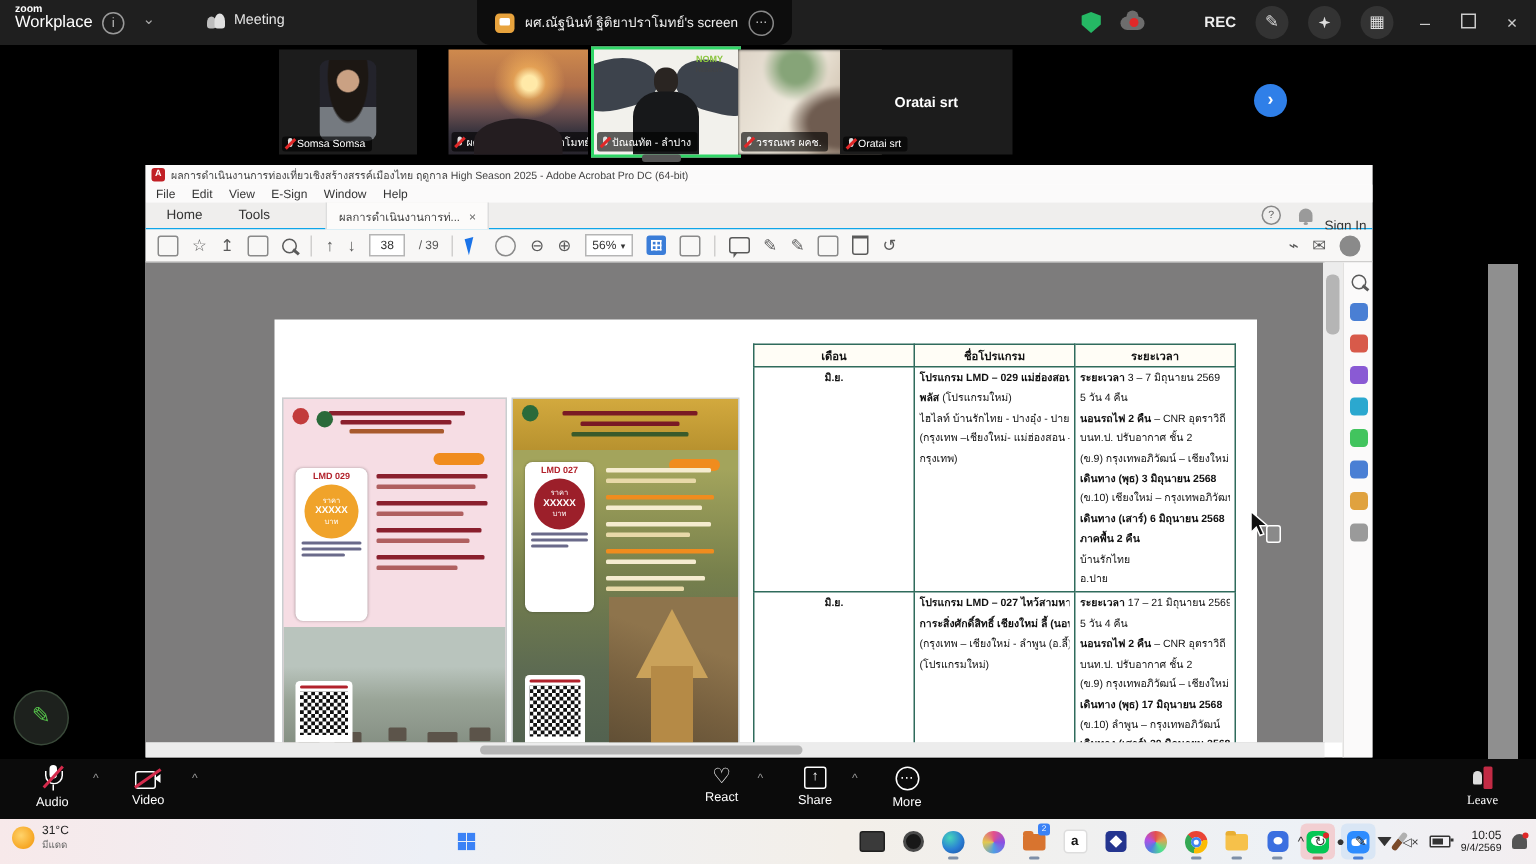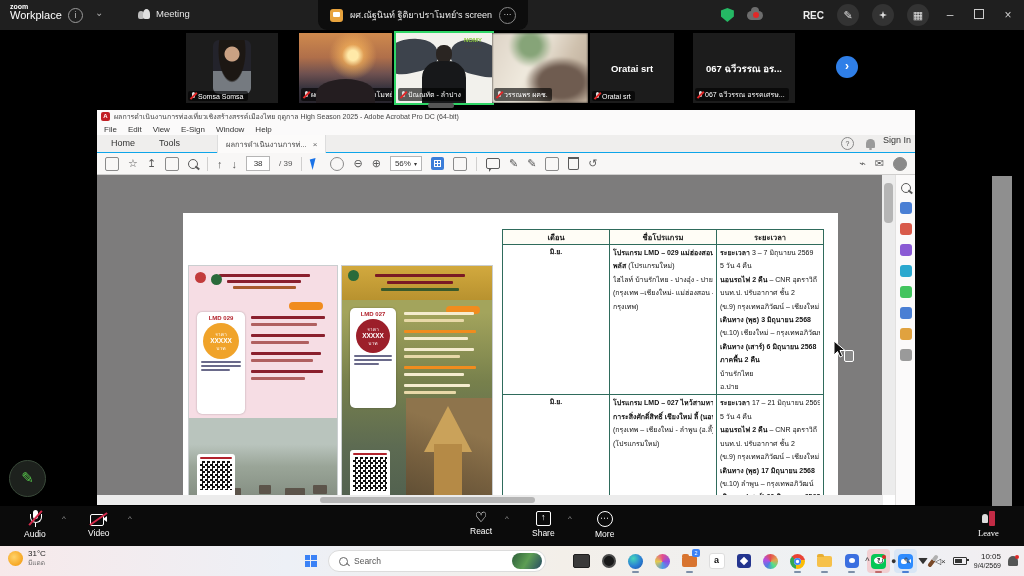--- a/index.html
+++ b/index.html
@@ -85,21 +85,21 @@
   .atabs{left:0;top:25px;width:818px;height:18px;background:#efeeed;border-bottom:1px solid #0ea5e9;box-sizing:border-box;}
   .atabs .home{position:absolute;left:14px;top:3px;font-size:9px;color:#333;}
   .atabs .tools{position:absolute;left:62px;top:3px;font-size:9px;color:#333;}
   .doctab{position:absolute;left:120px;top:0;height:18px;background:#fcfbfa;display:flex;align-items:center;gap:6px;padding:0 8px;border-left:1px solid #ddd;border-right:1px solid #ddd;}
   .doctab .dt{font-size:7.5px;color:#444;max-width:90px;overflow:hidden;white-space:nowrap;}
   .doctab .x{font-size:8px;color:#666;}
   .tabr{position:absolute;right:40px;top:2px;display:flex;gap:12px;align-items:center;}
   .qm{width:11px;height:11px;border:1px solid #888;border-radius:50%;font-size:7px;color:#555;text-align:center;line-height:11px;}
   .bell{width:9px;height:9px;background:#9a9a9a;border-radius:50% 50% 10% 10%;position:relative;}
   .bell::after{content:"";position:absolute;left:3px;bottom:-2px;width:3px;height:2px;background:#9a9a9a;border-radius:50%;}
-  .signin{font-size:9px;color:#333;position:absolute;right:4px;top:0;margin-left:41px;}
+  .signin{font-size:9px;color:#333;position:absolute;right:4px;top:10px;margin-left:41px;}
   .atool{left:0;top:43px;width:818px;height:22px;background:#f8f7f6;border-bottom:1px solid #cfcecd;box-sizing:border-box;
     display:flex;align-items:center;gap:9px;padding:0 8px;color:#5a5a5a;}
   .atool .g{font-size:11px;color:#5a5a5a;}
   .tico{width:12px;height:12px;border:1px solid #8a8a8a;border-radius:2px;}
   .mag{width:8px;height:8px;border:1.5px solid #5a5a5a;border-radius:50%;position:relative;}
   .mag::after{content:"";position:absolute;left:6px;top:7px;width:5px;height:1.5px;background:#5a5a5a;transform:rotate(40deg);}
   .pgbox{width:22px;height:13px;background:#fff;border:1px solid #b5b5b5;font-size:8px;color:#333;text-align:center;line-height:13px;}
   .pgtot{font-size:8px;color:#555;}
   .ptr{width:0;height:0;border-left:6px solid #1a73e8;border-right:4px solid transparent;border-bottom:11px solid transparent;transform:rotate(-15deg);}
   .zoombox{display:flex;align-items:center;gap:3px;font-size:8px;color:#333;background:#fff;border:1px solid #b5b5b5;height:13px;padding:0 4px;}
@@ -314,32 +314,25 @@
         <span>ปัณณทัต - ลำปาง</span>
         </div>
     </div>
     <div class="tile" style="left:492px;width:96px;">
       <div class="blur-t" style="position:absolute;inset:0;"></div>
       <div class="nlab">
           <span class="mic"></span>
         <span>วรรณพร ผคช.</span>
         </div>
     </div>
-    <div class="tile" style="left:590px;width:84px;">
+    <div class="tile" style="left:560px;width:115px;">
       <div class="darkname">Oratai srt</div>
       <div class="nlab">
           <span class="mic"></span>
         <span>Oratai srt</span>
-        </div>
-    </div>
-    <div class="tile" style="left:693px;width:102px;">
-      <div class="darkname">067 ฉวีวรรณ  อร...</div>
-      <div class="nlab">
-          <span class="mic"></span>
-        <span>067 ฉวีวรรณ อรรคเศรษ...</span>
         </div>
     </div>
   </div>
   <div class="abs nextbtn">›</div>
   <div class="abs handle"></div>
 
   <div class="abs acro">
     <div class="abs atitle">
       <span class="aicon">A</span>
       <span class="t">ผลการดำเนินงานการท่องเที่ยวเชิงสร้างสรรค์เมืองไทย ฤดูกาล High Season 2025 - Adobe Acrobat Pro DC (64-bit)</span>
@@ -617,25 +610,20 @@
 
   <div class="abs tbar">
     <div class="abs wx">
       <span class="sun"></span>
       <span>
         <div class="t1">31°C</div>
         <div class="t2">มีแดด</div>
       </span>
     </div>
     <div class="abs winlogo"></div>
-    <div class="abs search">
-      <span class="smag"></span>
-      <span class="ph">Search</span>
-      <span class="simg"></span>
-    </div>
     <div class="abs apps">
       <div class="app">
           <span class="i-win"></span>
         </div>
       <div class="app">
           <span class="i-ring"></span>
         </div>
       <div class="app">
           <span class="i-edge"></span>
           <span class="run"></span>

